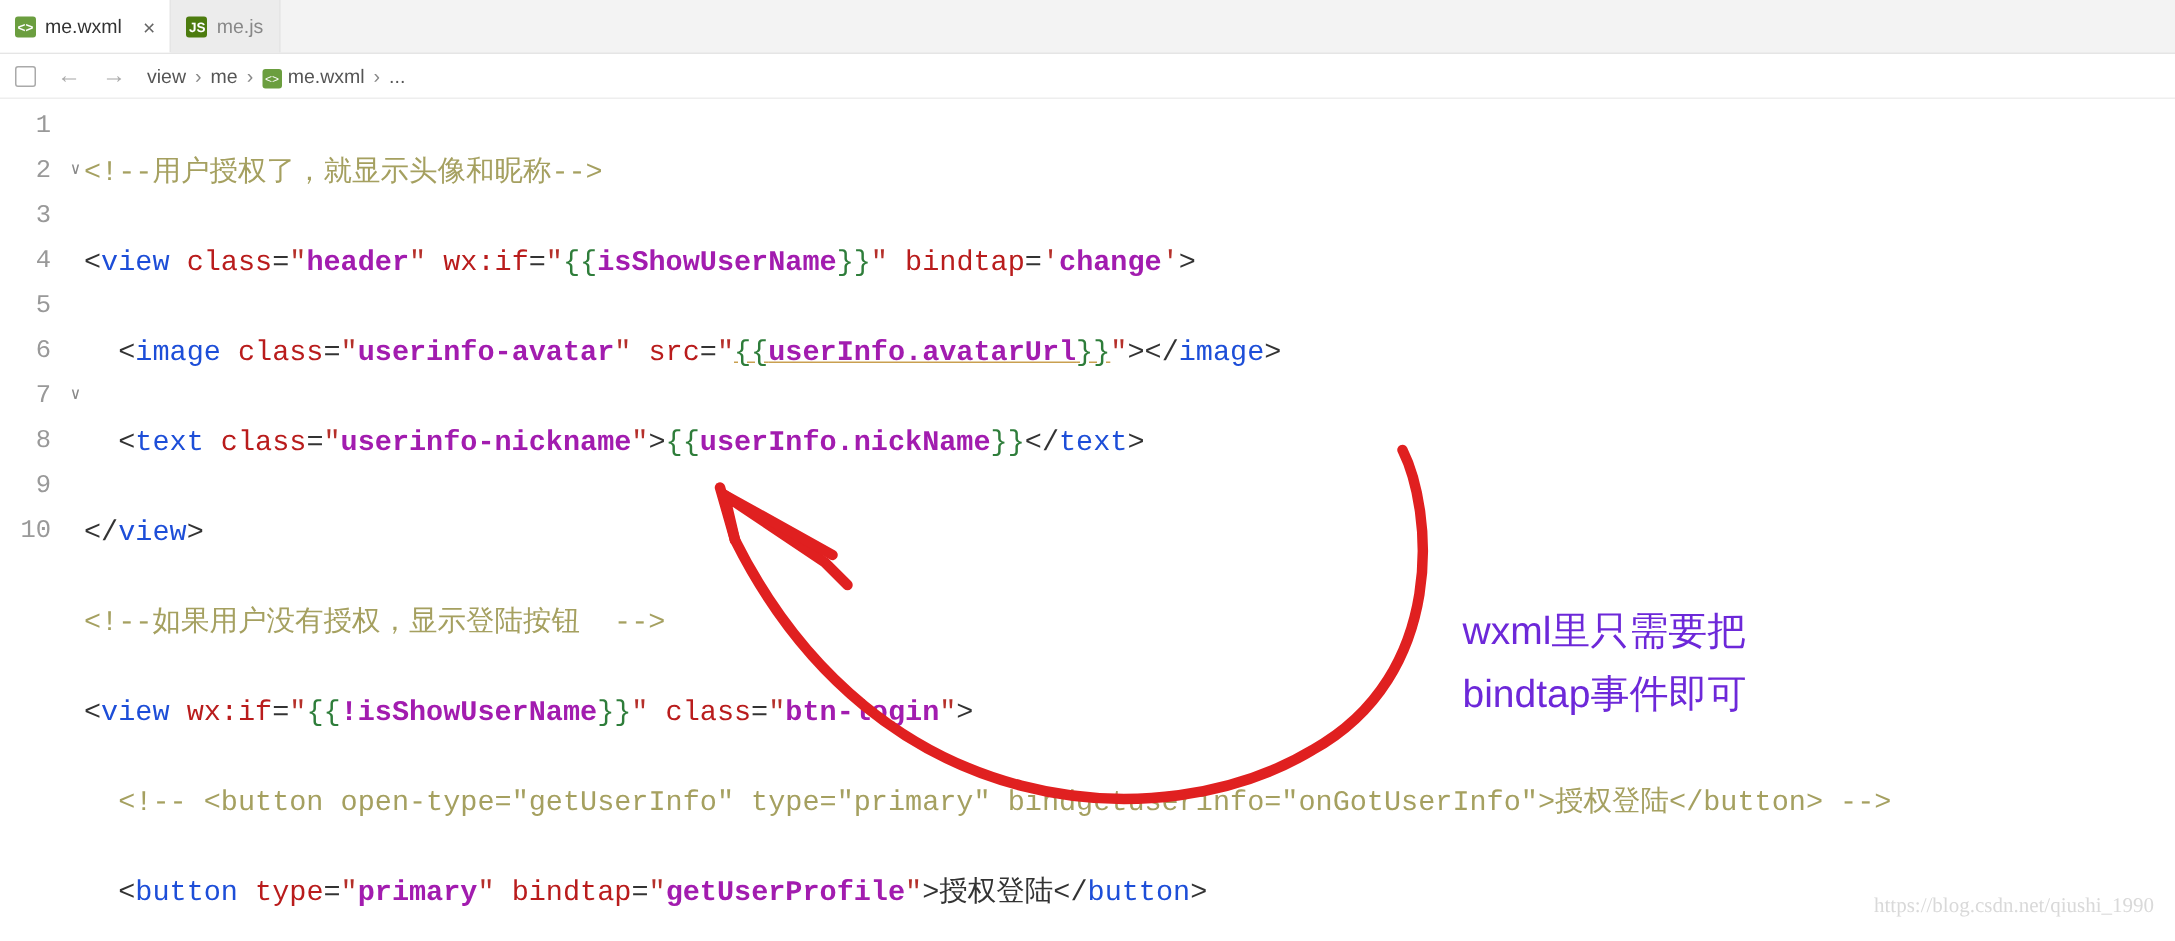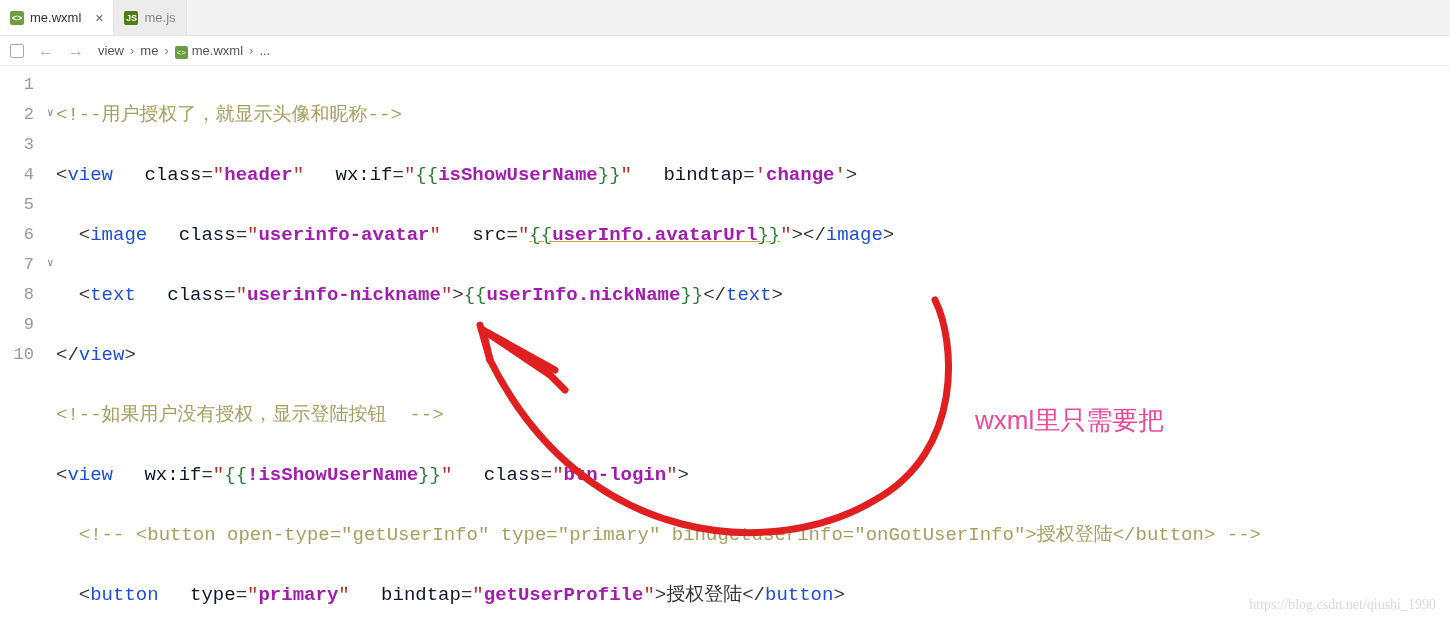--- a/index.html
+++ b/index.html
@@ -23,30 +23,30 @@
     
     .editor { display: flex; position: relative; }
     .gutter { width: 56px; text-align: right; padding-right: 22px; color: #999; font-size: 17px; user-select: none; line-height: 30px; padding-top: 4px; }
     .fold { position: absolute; color: #888; font-size: 11px; }
     .fold1 { left: 47px; top: 40px; }
     .fold2 { left: 47px; top: 190px; }
     .code { flex: 1; white-space: pre; line-height: 30px; padding-top: 4px; font-size: 19px; }
     
     
     .tag { color: #1d4ed8; }
-    .attr { color: #0f172a; margin-left: 20px; }
+    .attr { color: #b91c1c; }
     .op { color: #333; }
     .str { color: #b5302a; }
     .curly { color: #2e7d3a; }
     .bold-red { color: #a21caf; font-weight: bold; }
     .underline { text-decoration: underline; text-decoration-color: #c9a050; }
     .cmt { color: #a5a060; }
     .txt { color: #333; }
     
-    .annotation { position: absolute; left: 975px; top: 400px; color: #ec4899; font-size: 26px; font-family: 'Microsoft YaHei', sans-serif; line-height: 1.6; }
+    .annotation { position: absolute; left: 975px; top: 400px; color: #6d28d9; font-size: 26px; font-family: 'Microsoft YaHei', sans-serif; line-height: 1.6; }
     .watermark { position: absolute; right: 14px; bottom: 14px; color: #d9d9d9; font-size: 14px; font-family: Liberation Serif, serif; }
     
     .arrow-svg { position: absolute; left: 455px; top: 290px; pointer-events: none; }
   </style>
 </head>
 <body>
 
 <div class="tabs">
   <div class="tab active">
     <span class="tab-icon icon-wxml">&lt;&gt;</span>
@@ -106,15 +106,16 @@
 
 <svg class="arrow-svg" width="520" height="260">
   <path d="M 480 10 C 500 50 510 160 420 210 C 320 270 130 260 35 70" stroke="#e02020" stroke-width="7" fill="none" stroke-linecap="round"></path>
   <path d="M 35 70 L 25 35" stroke="#e02020" stroke-width="7" fill="none" stroke-linecap="round"></path>
   <path d="M 35 70 L 28 40 L 95 85 L 110 100" stroke="#e02020" stroke-width="7" fill="none" stroke-linecap="round"></path>
   <path d="M 28 40 L 100 80" stroke="#e02020" stroke-width="7" fill="none" stroke-linecap="round"></path>
 </svg>
 
 <div class="annotation">
   <div>wxml里只需要把</div>
+  <div>bindtap事件即可</div>
 </div>
 
 <div class="watermark">https://blog.csdn.net/qiushi_1990</div>
 
 </body></html>

